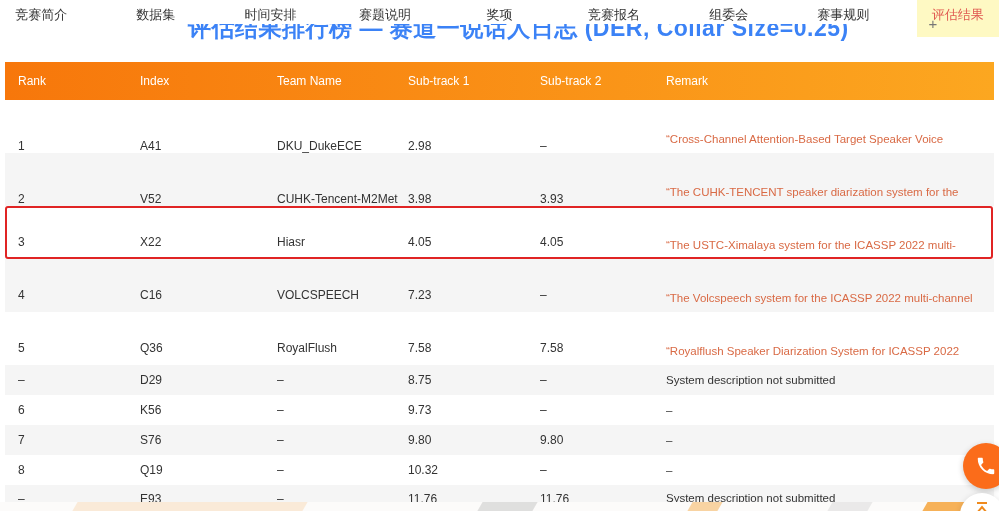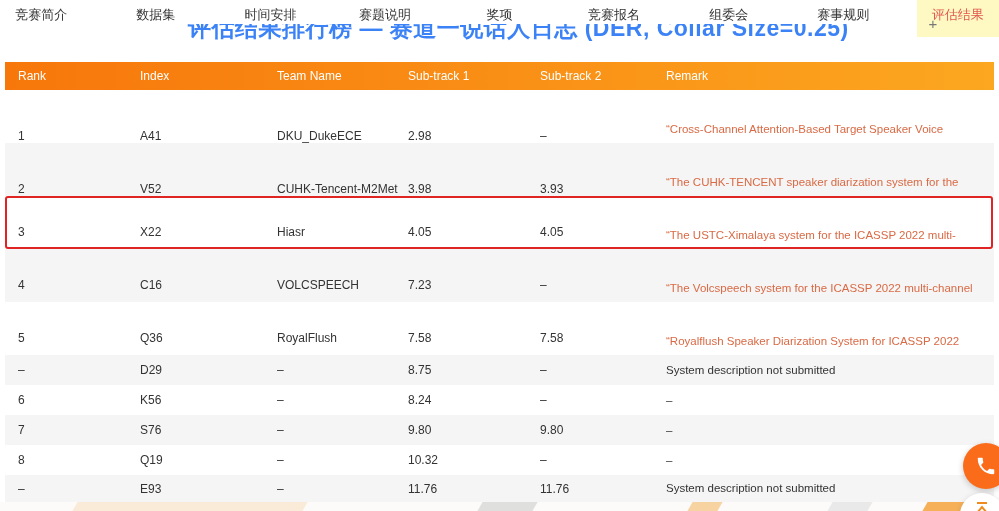--- a/index.html
+++ b/index.html
@@ -22,21 +22,21 @@
     position:absolute; top:6px; left:0; right:0; text-align:center;
     font-size:13px; color:#333;
   }
   .nav-tab.active { background:#fef9c3; }
   .nav-tab.active .tab-label { color:#e05a52; }
   .nav-plus { position:absolute; left:12px; top:16px; font-size:15px; color:#777; line-height:1; }
 
   
   .result-table { position:absolute; left:5px; top:62px; width:989px; z-index:2; font-size:12px; color:#333; }
   .t-head {
-    height:28px; display:grid; align-items:center;
+    height:38px; display:grid; align-items:center;
     grid-template-columns:122px 137px 131px 132px 126px 1fr;
     padding-left:13px;
     background:linear-gradient(90deg,#f7770b,#fca720);
     color:#fff; font-size:12px;
   }
   .t-row {
     display:grid; align-items:center;
     grid-template-columns:122px 137px 131px 132px 126px 1fr;
     padding-left:13px; position:relative; background:#fff;
   }
@@ -169,21 +169,21 @@
           <div class="cell">D29</div>
           <div class="cell">–</div>
           <div class="cell">8.75</div>
           <div class="cell">–</div>
           <div class="cell remark">System description not submitted</div>
         </div>
         <div class="t-row small">
           <div class="cell">6</div>
           <div class="cell">K56</div>
           <div class="cell">–</div>
-          <div class="cell">8.24</div>
+          <div class="cell">9.73</div>
           <div class="cell">–</div>
           <div class="cell remark">–</div>
         </div>
         <div class="t-row small alt">
           <div class="cell">7</div>
           <div class="cell">S76</div>
           <div class="cell">–</div>
           <div class="cell">9.80</div>
           <div class="cell">9.80</div>
           <div class="cell remark">–</div>

